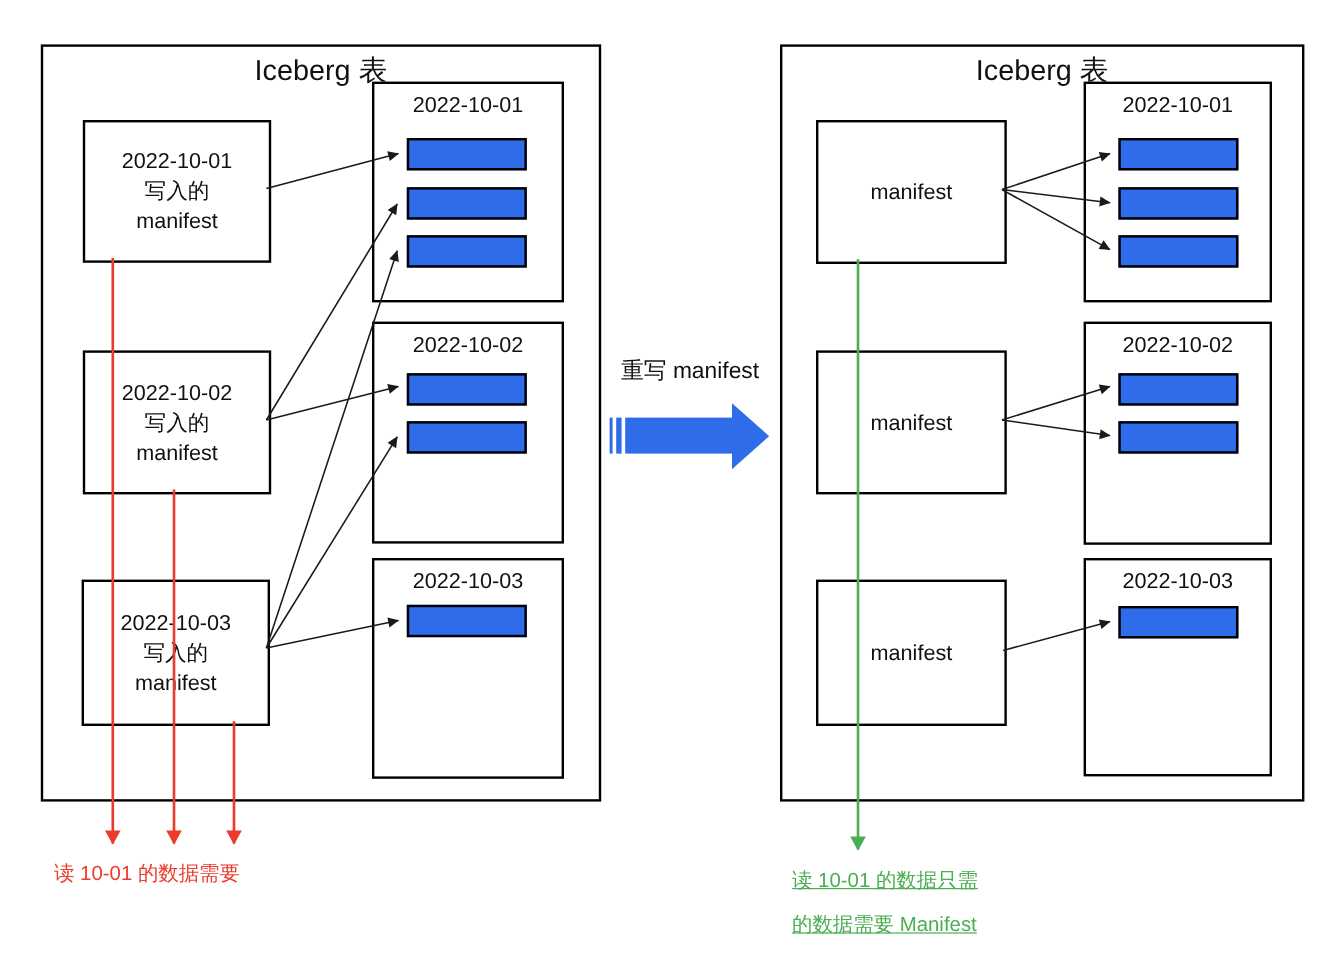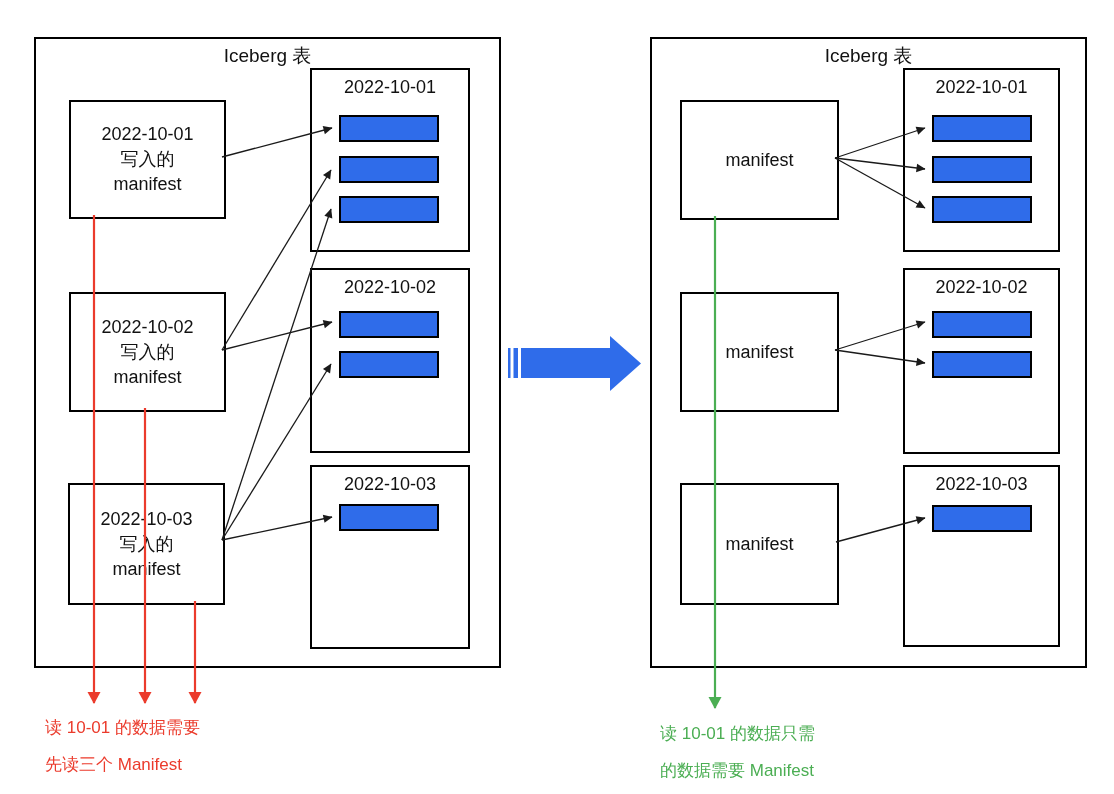--- a/index.html
+++ b/index.html
@@ -15,21 +15,21 @@
     width:1114px;height:794px;position:relative;overflow:hidden;
     font-family:"Liberation Sans","DejaVu Sans",sans-serif;
     color:#111;
   }
   .canvas{position:absolute;left:0;top:0;width:1114px;height:794px;}
   .outer-box{
     position:absolute;border:2px solid var(--box_border);background:transparent;
   }
   .outer-title{
     position:absolute;width:100%;top:4px;text-align:center;
-    font-size:19px;color:#111;
+    font-size:24px;color:#111;
   }
   .manifest-box{
     position:absolute;border:2px solid var(--box_border);background:#ffffff;
     display:flex;align-items:center;justify-content:center;text-align:center;
     font-size:18px;line-height:25px;white-space:pre-line;
   }
   .partition-box{
     position:absolute;border:2px solid var(--box_border);background:#ffffff;
   }
   .partition-title{
@@ -39,21 +39,21 @@
     position:absolute;width:100px;height:27px;
     background:var(--file_fill);border:2px solid var(--box_border);
     box-sizing:border-box;
   }
   .middle-label{
     position:absolute;left:498px;top:296px;width:154px;text-align:center;
     font-size:19px;color:#111;
   }
   .annotation{position:absolute;font-size:17px;}
   .annotation.red{color:var(--annotation_red);}
-  .annotation.green{color:var(--annotation_green);}
+  .annotation.green{color:var(--annotation_green);text-decoration:underline;}
   svg.arrow-layer{
     position:absolute;left:0;top:0;width:1114px;height:794px;
     pointer-events:none;
   }
 </style>
 </head>
 <body>
 
 <div class="canvas">
 
@@ -86,20 +86,21 @@
   <div class="partition-box" style="left:310px;top:268px;width:156px;height:181px;">
     <div class="partition-title">2022-10-02</div>
     <div class="data-file" style="left:27px;top:41px;"></div>
     <div class="data-file" style="left:27px;top:81px;"></div>
   </div>
   <div class="partition-box" style="left:310px;top:465px;width:156px;height:180px;">
     <div class="partition-title">2022-10-03</div>
     <div class="data-file" style="left:27px;top:37px;"></div>
   </div>
 
+  <div class="middle-label">重写 manifest</div>
 
   <div class="outer-box" style="left:650px;top:37px;width:433px;height:627px;">
     <div class="outer-title">Iceberg 表</div>
   </div>
 
   <div class="manifest-box" style="left:680px;top:100px;width:155px;height:116px;">
     <span>manifest</span>
   </div>
   <div class="manifest-box" style="left:680px;top:292px;width:155px;height:116px;">
     <span>manifest</span>
@@ -118,21 +119,20 @@
     <div class="partition-title">2022-10-02</div>
     <div class="data-file" style="left:27px;top:41px;"></div>
     <div class="data-file" style="left:27px;top:81px;"></div>
   </div>
   <div class="partition-box" style="left:903px;top:465px;width:153px;height:178px;">
     <div class="partition-title">2022-10-03</div>
     <div class="data-file" style="left:27px;top:38px;"></div>
   </div>
 
   <div class="annotation red" style="left:45px;top:716px;">读 10-01 的数据需要</div>
-  <div class="annotation red" style="left:45px;top:753px;">先读三个 Manifest</div>
   <div class="annotation green" style="left:660px;top:722px;">读 10-01 的数据只需</div>
   <div class="annotation green" style="left:660px;top:759px;">的数据需要 Manifest</div>
 
   <svg class="arrow-layer" viewBox="0 0 1114 794">
     <defs>
       <marker id="ah" viewBox="0 0 10 10" markerWidth="10" markerHeight="10" refX="9" refY="5" orient="auto" markerUnits="userSpaceOnUse">
         <path d="M0.5,0.8 L9.5,5 L0.5,9.2 Z" style="fill:var(--connector_black)"></path>
       </marker>
       <marker id="ah-red" viewBox="0 0 14 14" markerWidth="14" markerHeight="14" refX="12" refY="7" orient="auto" markerUnits="userSpaceOnUse">
         <path d="M1,0.5 L13,7 L1,13.5 Z" style="fill:var(--annotation_red)"></path>

